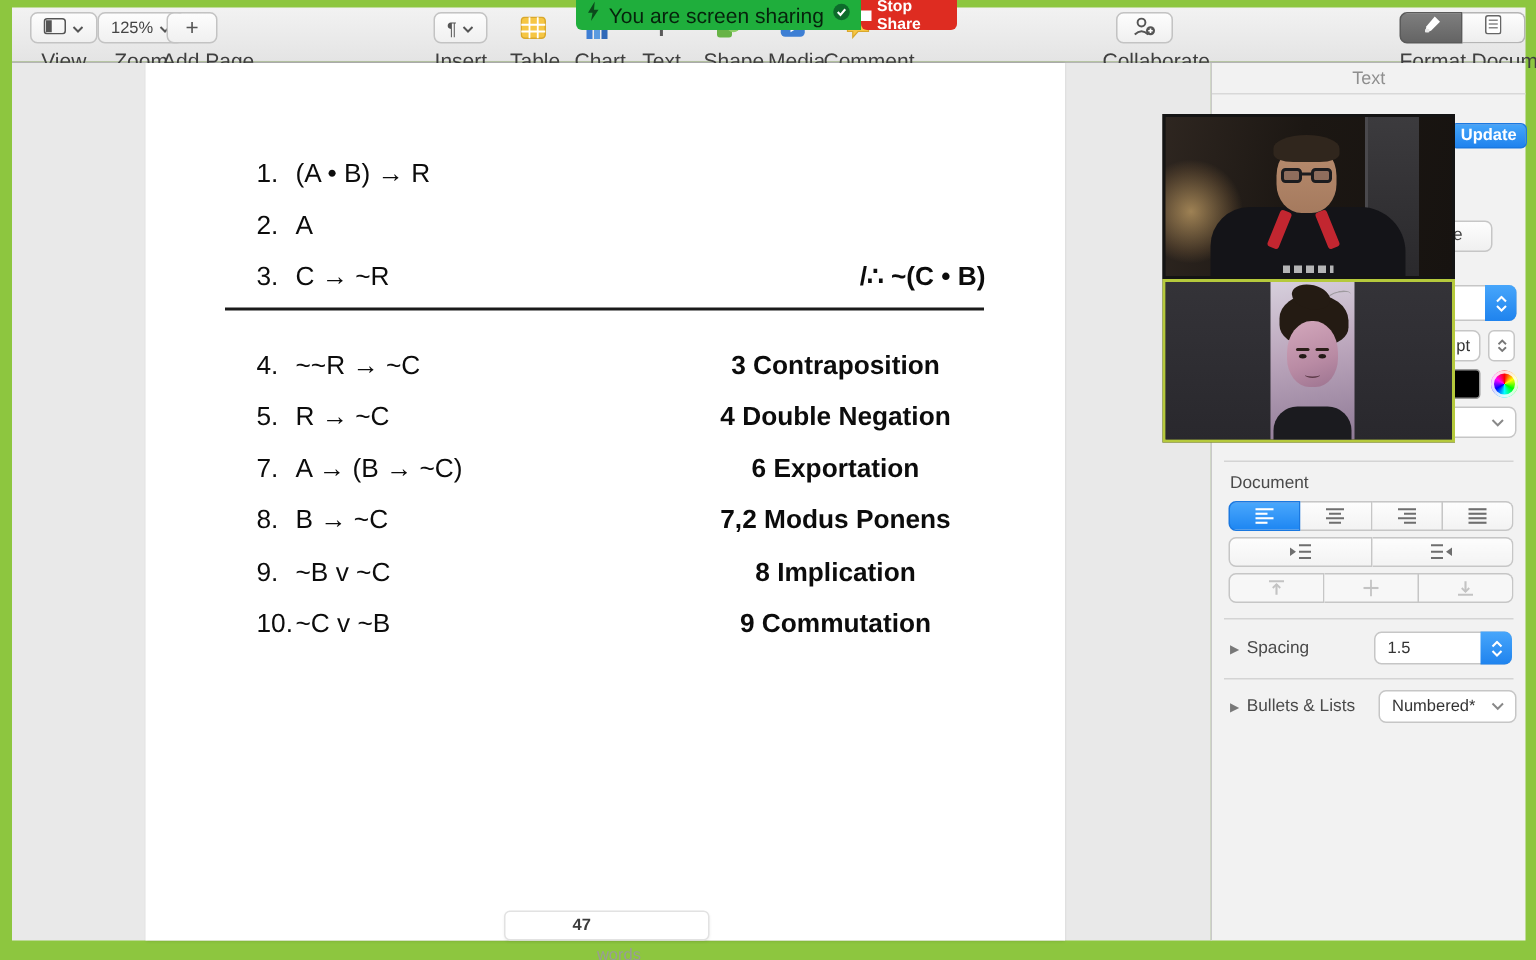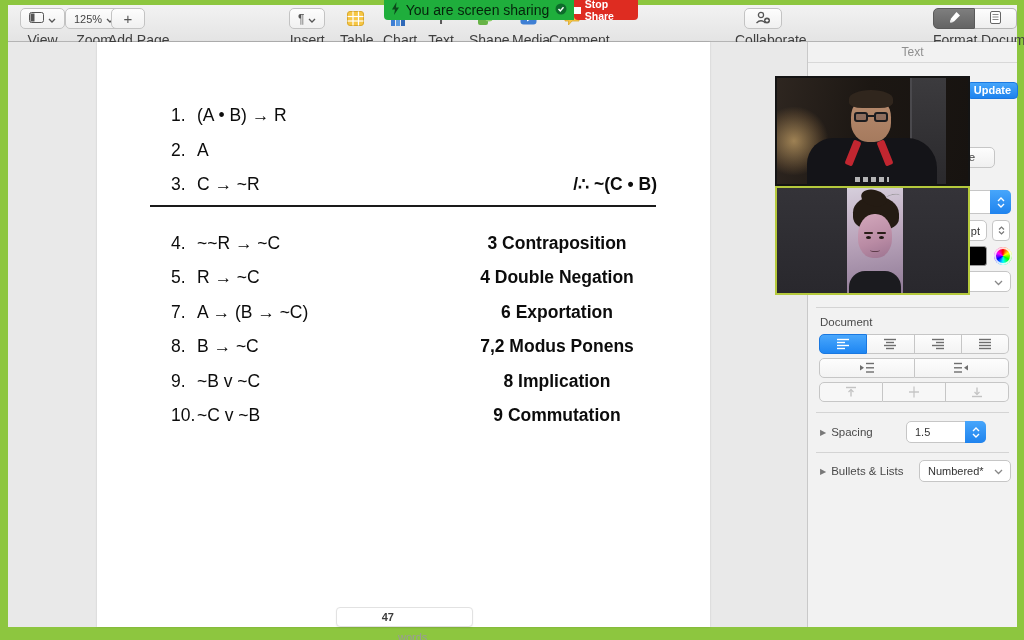--- a/index.html
+++ b/index.html
@@ -501,21 +501,21 @@
         </svg>
     </div>
   </div>
 
   <div class="sb-divider" style="top:370px;"></div>
 
   <div class="row-label" style="top:384px;">
     <span class="disc">▶</span>
     <span>Spacing</span>
   </div>
-  <div class="field" style="left:98px; top:379px; width:80px; height:22px;">
+  <div class="field" style="left:108px; top:379px; width:92px; height:22px;">
     <span class="val-text">1.5</span>
     <div class="stepper-blue">
       <svg width="8" height="5">
           <polyline points="1,4 4,1 7,4" stroke="#fff" stroke-width="1.4" fill="none"></polyline>
         </svg>
       <svg width="8" height="5">
           <polyline points="1,1 4,4 7,1" stroke="#fff" stroke-width="1.4" fill="none"></polyline>
         </svg>
     </div>
   </div>

